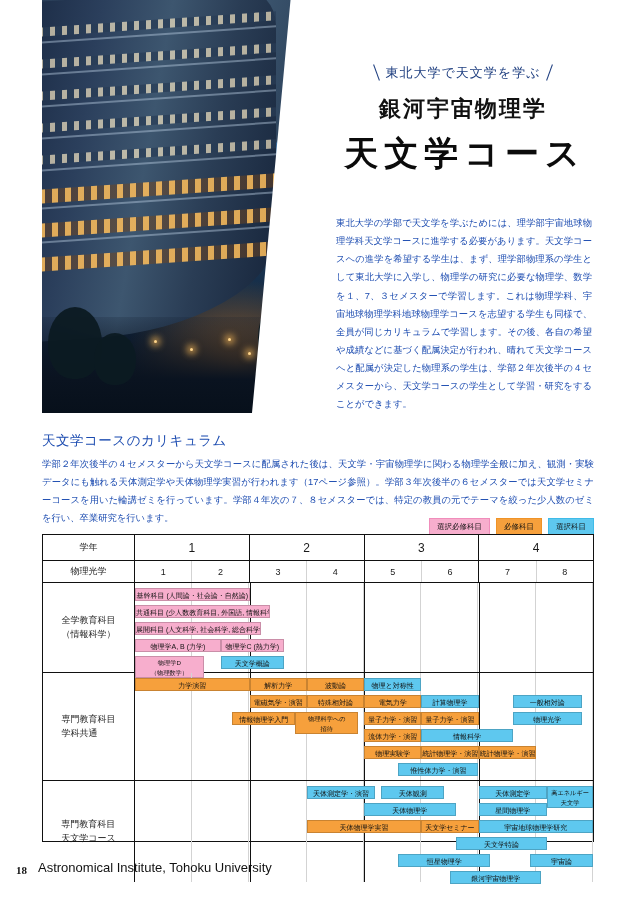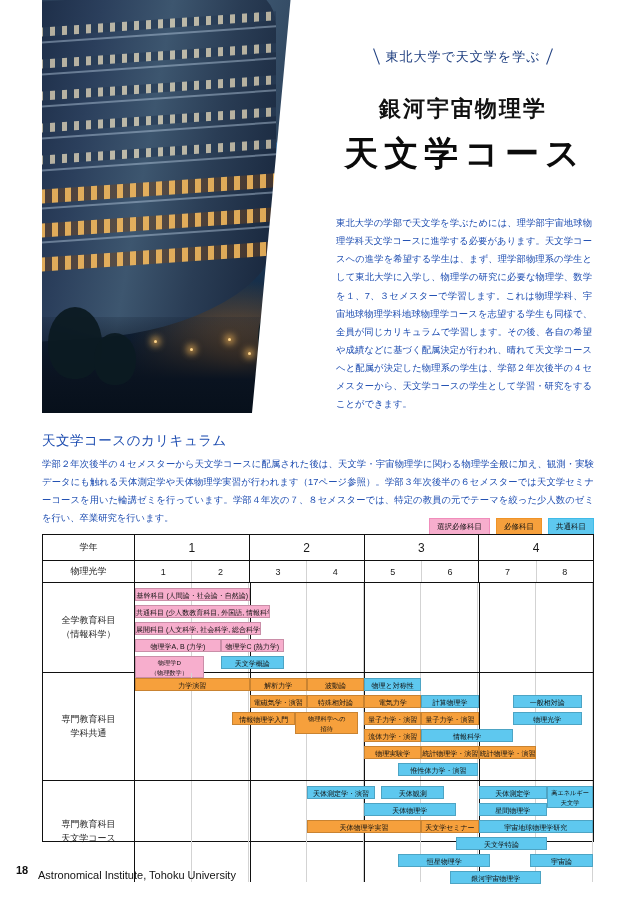--- a/index.html
+++ b/index.html
@@ -79,21 +79,21 @@
     background: radial-gradient(circle, rgba(120,180,230,0.45), rgba(120,180,230,0) 70%);
   }
   .hero-diag {
     position: absolute; right: -2px; top: 0; width: 70px; height: 100%;
     background: #ffffff;
     clip-path: polygon(100% 0, 100% 100%, 0 100%, 55% 0);
   }
 
   
   .ribbon {
-    position: absolute; left: 336px; top: 48px;
+    position: absolute; left: 336px; top: 64px;
     width: 254px; text-align: center;
     color: #1f3f80; font-size: 13px; letter-spacing: 1px;
   }
   .ribbon .sl, .ribbon .sr {
     display: inline-block; width: 1px; height: 17px;
     background: #1f3f80; vertical-align: -4px; margin: 0 9px;
   }
   .ribbon .sl { transform: rotate(-20deg); }
   .ribbon .sr { transform: rotate(20deg); }
 
@@ -145,21 +145,21 @@
     background: #fff;
   }
   .hdr-year, .hdr-sem {
     display: flex; width: 100%;
   }
   .hdr-year { height: 26px; border-bottom: 1px solid #111; }
   .hdr-sem  { height: 22px; border-bottom: 1px solid #111; }
   .lbl-col {
     width: 92px; min-width: 92px; border-right: 1px solid #111;
     display: flex; align-items: center; justify-content: center;
-    font-size: 9px; text-align: center; line-height: 1.45;
+    font-size: 9px; line-height: 1.45;
   }
   .ycell {
     flex: 1; border-right: 1px solid #111;
     display: flex; align-items: center; justify-content: center;
     font-size: 12px;
   }
   .ycell:last-child { border-right: none; }
   .scell {
     flex: 1; border-right: 1px solid #d3d3d3;
     display: flex; align-items: center; justify-content: center;
@@ -189,25 +189,25 @@
     border: 1px solid rgba(0,0,0,0.18);
     white-space: nowrap; overflow: hidden;
   }
   .chip.pink   { background: #f7aecd; }
   .chip.orange { background: #f6a03c; }
   .chip.cyan   { background: #5ec8ef; }
 
   
   .pg-num {
     position: absolute; left: 16px; bottom: 24px;
-    font-size: 11px; font-weight: bold; color: #111;
+    font-size: 11px; font-weight: bold; color: #111; font-family: Liberation Serif, serif;
   }
   .footer-txt {
-    position: absolute; left: 38px; bottom: 19px;
-    font-size: 11px; color: #111;
+    position: absolute; left: 38px; bottom: 25px;
+    font-size: 13px; color: #111;
   }
 </style>
 </head>
 <body>
 
 <div class="hero">
   <div class="hero-photo">
     <div class="sky-glow"></div>
     <div class="bld-curve"></div>
     <div class="bld">
@@ -246,21 +246,21 @@
 <div class="dept-title">銀河宇宙物理学</div>
 <div class="course-title">天文学コース</div>
 <div class="intro">東北大学の学部で天文学を学ぶためには、理学部宇宙地球物理学科天文学コースに進学する必要があります。天文学コースへの進学を希望する学生は、まず、理学部物理系の学生として東北大学に入学し、物理学の研究に必要な物理学、数学を１、7、３セメスターで学習します。これは物理学科、宇宙地球物理学科地球物理学コースを志望する学生も同様で、全員が同じカリキュラムで学習します。その後、各自の希望や成績などに基づく配属決定が行われ、晴れて天文学コースへと配属が決定した物理系の学生は、学部２年次後半の４セメスターから、天文学コースの学生として学習・研究をすることができます。</div>
 
 <div class="sec-title">天文学コースのカリキュラム</div>
 <div class="sec-body">学部２年次後半の４セメスターから天文学コースに配属された後は、天文学・宇宙物理学に関わる物理学全般に加え、観測・実験データにも触れる天体測定学や天体物理学実習が行われます（17ページ参照）。学部３年次後半の６セメスターでは天文学セミナーコースを用いた輪講ゼミを行っています。学部４年次の７、８セメスターでは、特定の教員の元でテーマを絞った少人数のゼミを行い、卒業研究を行います。</div>
 
 <div class="legend">
   <div class="lg pink">選択必修科目</div>
   <div class="lg orange">必修科目</div>
-  <div class="lg cyan">共通科目</div>
+  <div class="lg cyan">選択科目</div>
 </div>
 
 <div class="table">
   <div class="hdr-year">
     <div class="lbl-col">学年</div>
     <div class="ycell">1</div>
     <div class="ycell">2</div>
     <div class="ycell">3</div>
     <div class="ycell">4</div>
   </div>

